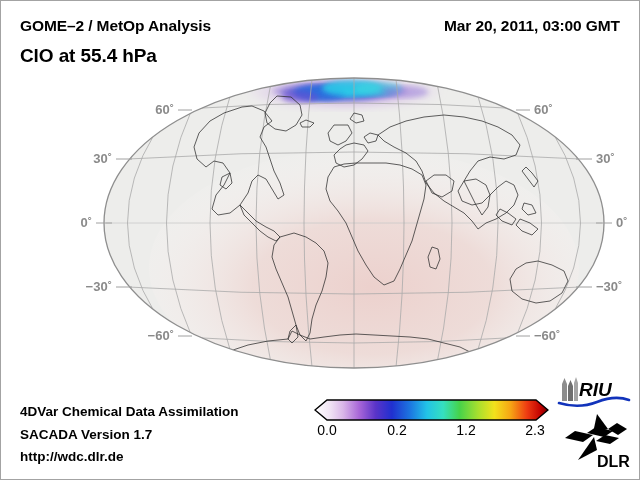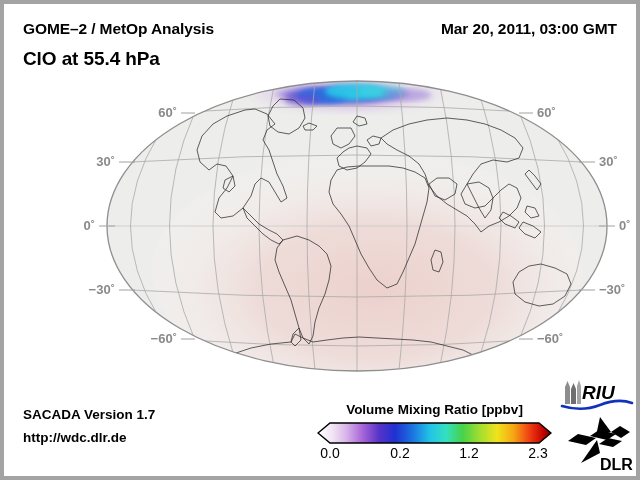--- a/index.html
+++ b/index.html
@@ -1,19 +1,19 @@
 <!DOCTYPE html>
 <html><head>
 <meta charset="utf-8">
 <style>
   html,body{margin:0;padding:0;background:#ffffff;}
   body{width:640px;height:480px;overflow:hidden;
        font-family:"Liberation Sans",sans-serif;color:#000;}
   #frame{position:relative;width:640px;height:480px;box-sizing:border-box;
-         border:4px solid #a3a3a3;background:#ffffff;}
+         border:1px solid #a3a3a3;background:#ffffff;}
 
   
   #hdr-title{position:absolute;left:19px;top:16px;font-size:15.5px;font-weight:bold;
              letter-spacing:-0.1px;white-space:nowrap;}
   #hdr-sub{position:absolute;left:19px;top:44px;font-size:19px;font-weight:bold;
            letter-spacing:-0.1px;white-space:nowrap;}
   #hdr-date{position:absolute;right:19px;top:16px;font-size:15.5px;font-weight:bold;
             letter-spacing:-0.1px;white-space:nowrap;}
 
   
@@ -210,26 +210,26 @@
         <text x="582" y="164" text-anchor="start">0˚</text>
         <text x="78" y="228" text-anchor="end">−30˚</text>
         <text x="562" y="228" text-anchor="start">−30˚</text>
         <text x="140" y="277" text-anchor="end">−60˚</text>
         <text x="500" y="277" text-anchor="start">−60˚</text>
       </g>
     </svg>
   </div>
 
   <div id="foot">
+    <div>4DVar Chemical Data Assimilation</div>
     <div>SACADA Version 1.7</div>
     <div>http://wdc.dlr.de</div>
   </div>
 
   <div id="cbwrap">
-    <div id="cbtitle">Volume Mixing Ratio [ppbv]</div>
     <svg id="cbsvg" width="235" height="22" viewBox="0 0 235 22">
       <defs>
         <linearGradient id="cbgrad" x1="0" y1="0" x2="1" y2="0">
           <stop offset="0%" stop-color="#ffffff"></stop>
           <stop offset="6%" stop-color="#f2e6f5"></stop>
           <stop offset="12%" stop-color="#d9b6e8"></stop>
           <stop offset="19%" stop-color="#a866d8"></stop>
           <stop offset="26%" stop-color="#5a34c8"></stop>
           <stop offset="33%" stop-color="#2030d0"></stop>
           <stop offset="41%" stop-color="#1c78e0"></stop>

